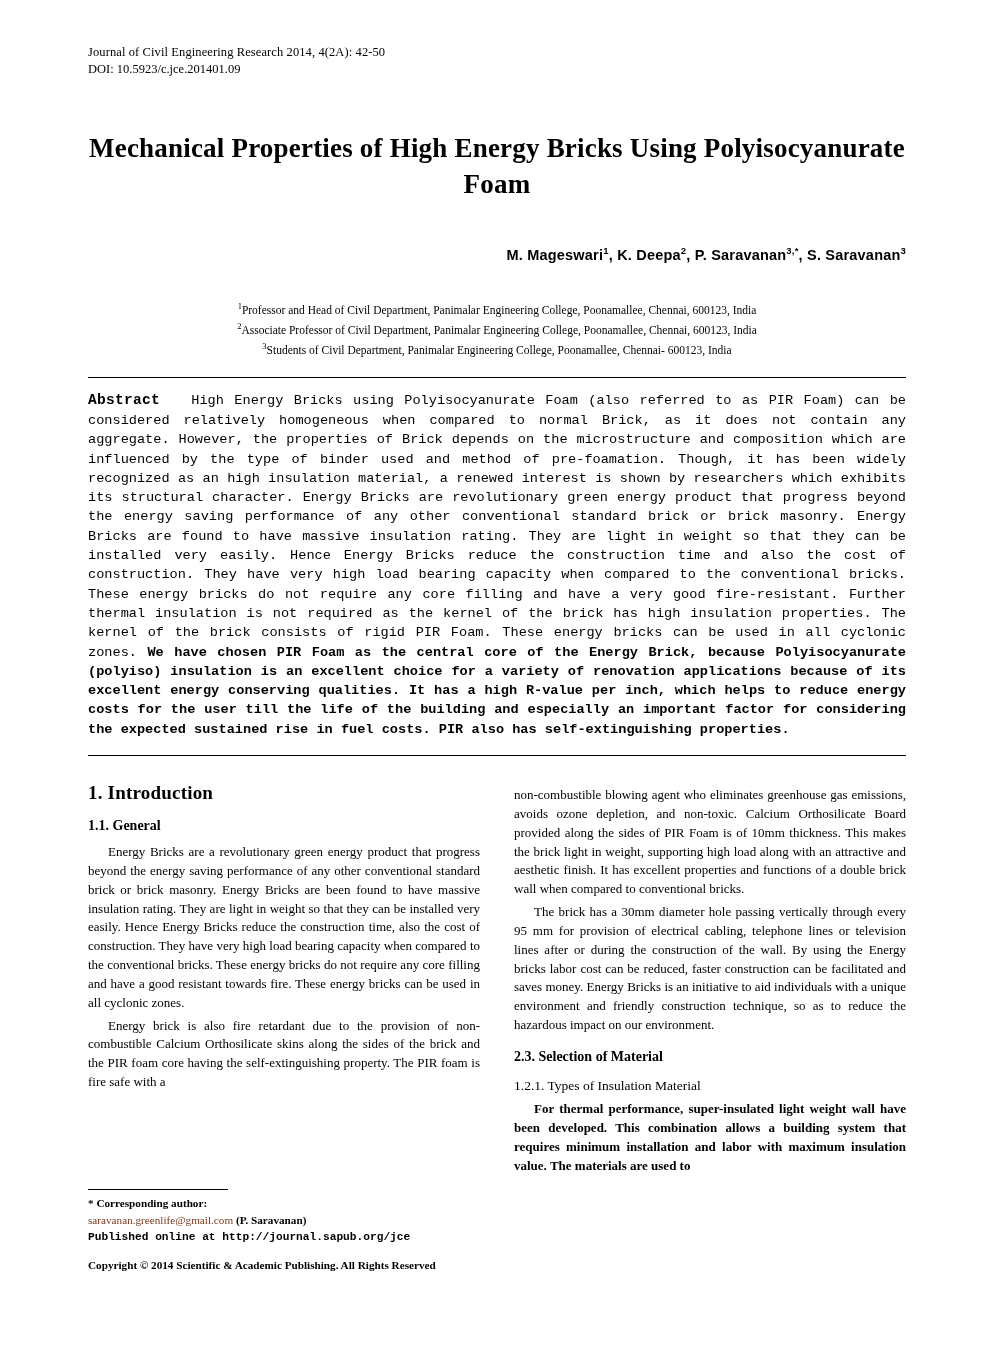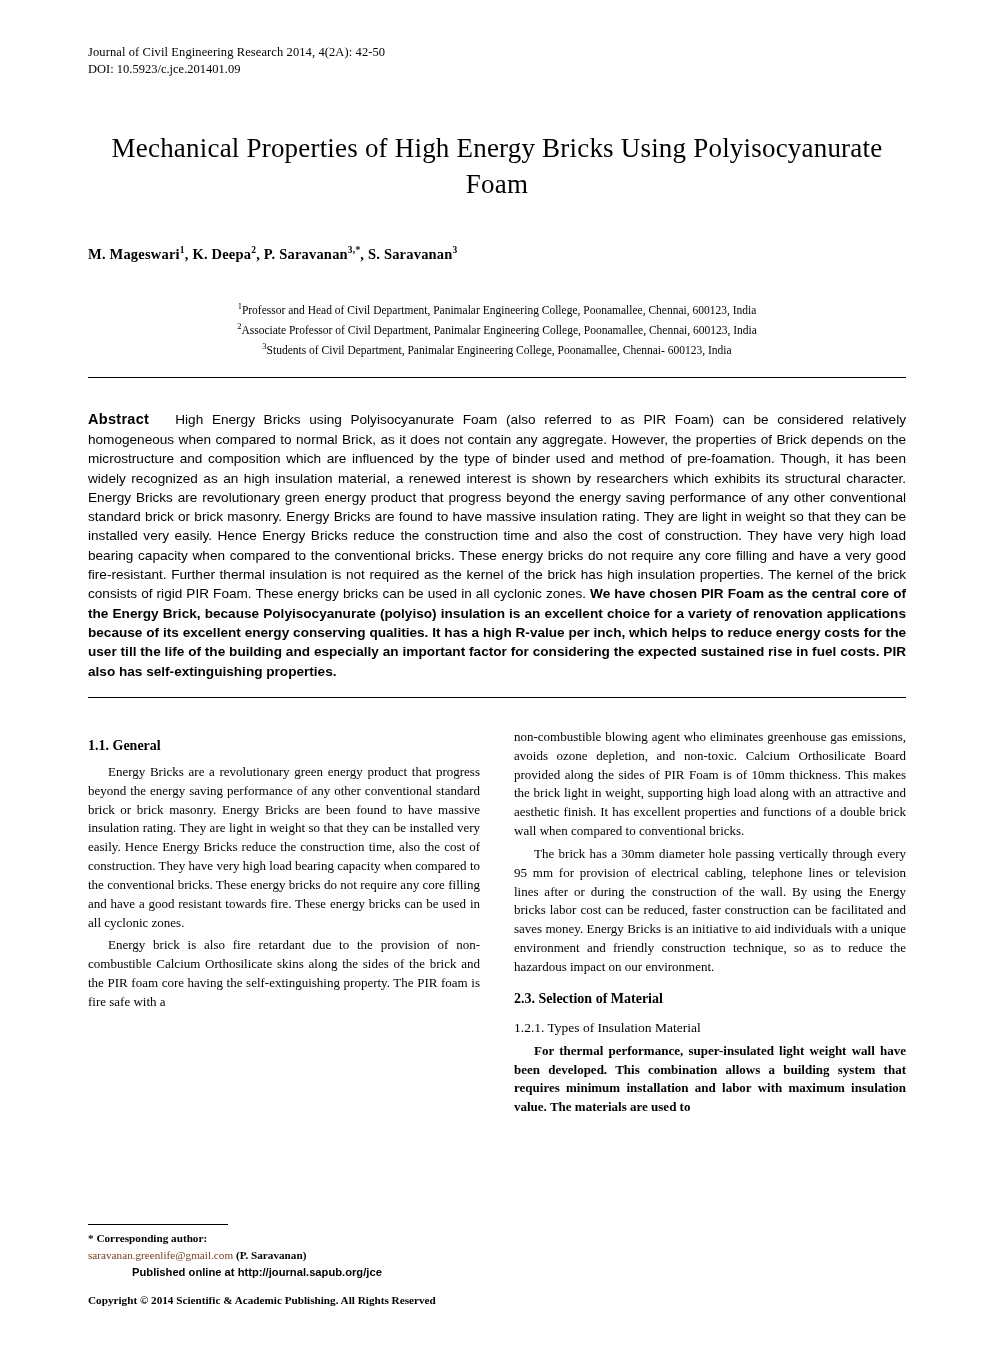--- a/index.html
+++ b/index.html
@@ -36,28 +36,28 @@
   }
   .doi-line {
     font-family: "Liberation Serif", serif;
     font-size: 12.5px;
     line-height: 1.35;
   }
   .title {
     text-align: center;
     font-family: "Liberation Serif", serif;
     font-size: 27px;
-    font-weight: normal;
+    font-weight: bold;
     line-height: 1.35;
     margin-top: 52px;
     letter-spacing: 0.2px;
   }
   .authors {
-    text-align: left;
-    font-family: Liberation Serif, serif;
+    text-align: right;
+    font-family: Liberation Sans, sans-serif;
     font-size: 14.5px;
     font-weight: bold;
     margin-top: 42px;
     letter-spacing: 0.2px;
   }
   .authors sup {
     font-size: 9.5px;
     font-weight: bold;
   }
   .affils {
@@ -70,23 +70,23 @@
   .affils sup {
     font-size: 8.5px;
   }
   .rule {
     border: none;
     border-top: 1.6px solid #000;
     margin: 0;
   }
   .rule-top { margin-top: 18px; }
   .abstract-block {
-    margin-top: 31px;
+    margin-top: 12px;
     text-align: justify;
-    font-family: Liberation Sans, sans-serif;
+    font-family: Liberation Mono, monospace;
     font-size: 13.6px;
     line-height: 1.42;
     text-justify: inter-word;
   }
   .abstract-block .lead {
     font-weight: bold;
     font-size: 14.5px;
     letter-spacing: 0.3px;
   }
   .abstract-block .bold-part {
@@ -141,21 +141,21 @@
     margin: 4px 0 2px 0;
     text-indent: 20px;
   }
   p.body.noindent { text-indent: 0; }
   p.body.bolded {
     font-weight: bold;
   }
   .footnote {
     position: absolute;
     left: 88px;
-    top: 1224px;
+    top: 1189px;
     width: 392px;
   }
   .footnote .fn-rule {
     border: none;
     border-top: 1px solid #000;
     width: 140px;
     margin: 0 0 5px 0;
   }
   .footnote .fn-line {
     font-family: "Liberation Serif", serif;
@@ -164,25 +164,24 @@
     font-weight: bold;
   }
   .footnote .fn-email {
     font-family: "Liberation Serif", serif;
     font-size: 11.2px;
     line-height: 1.5;
     color: #7a3b1e;
   }
   .footnote .fn-email b { color: #000; }
   .footnote .fn-sub {
-    font-family: Liberation Sans, sans-serif;
-    font-size: 11.2px;
-    line-height: 1.5;
-    font-weight: bold;
-    margin-left: 44px;
+    font-family: Liberation Mono, monospace;
+    font-size: 11.2px;
+    line-height: 1.5;
+    font-weight: bold;
   }
   .footnote .fn-copy {
     font-family: "Liberation Serif", serif;
     font-size: 11.2px;
     line-height: 1.5;
     font-weight: bold;
     margin-top: 12px;
   }
 </style>
 </head>
@@ -208,20 +207,21 @@
 
     <div class="abstract-block">
       <span class="lead">Abstract</span>&nbsp;&nbsp;&nbsp;<span>High Energy Bricks using Polyisocyanurate Foam (also referred to as PIR Foam) can be considered relatively homogeneous when compared to normal Brick, as it does not contain any aggregate. However, the properties of Brick depends on the microstructure and composition which are influenced by the type of binder used and method of pre-foamation. Though, it has been widely recognized as an high insulation material, a renewed interest is shown by researchers which exhibits its structural character.</span> <span>Energy Bricks are revolutionary green energy product that progress beyond the energy saving performance of any other conventional standard brick or brick masonry. Energy Bricks are found to have massive insulation rating. They are light in weight so that they can be installed very easily. Hence Energy Bricks reduce the construction time and also the cost of construction. They have very high load bearing capacity when compared to the conventional bricks. These energy bricks do not require any core filling and have a very good fire-resistant. Further thermal insulation is not required as the kernel of the brick has high insulation properties. The kernel of the brick consists of rigid PIR Foam. These energy bricks can be used in all cyclonic zones.</span> <span class="bold-part">We have chosen PIR Foam as the central core of the Energy Brick, because Polyisocyanurate (polyiso) insulation is an excellent choice for a variety of renovation applications because of its excellent energy conserving qualities. It has a high R-value per inch, which helps to reduce energy costs for the user till the life of the building and especially an important factor for considering the expected sustained rise in fuel costs. PIR also has self-extinguishing properties.</span>
     </div>
 
 
     <hr class="rule rule-bottom">
 
     <div class="columns">
       <div class="col">
+        <h1 class="section">1. Introduction</h1>
         <h2 class="subsection">1.1. General</h2>
         <p class="body">Energy Bricks are a revolutionary green energy product that progress beyond the energy saving performance of any other conventional standard brick or brick masonry. Energy Bricks are been found to have massive insulation rating. They are light in weight so that they can be installed very easily. Hence Energy Bricks reduce the construction time, also the cost of construction. They have very high load bearing capacity when compared to the conventional bricks. These energy bricks do not require any core filling and have a good resistant towards fire. These energy bricks can be used in all cyclonic zones.</p>
         <p class="body">Energy brick is also fire retardant due to the provision of non-combustible Calcium Orthosilicate skins along the sides of the brick and the PIR foam core having the self-extinguishing property. The PIR foam is fire safe with a</p>
       </div>
       <div class="col">
         <p class="body noindent">non-combustible blowing agent who eliminates greenhouse gas emissions, avoids ozone depletion, and non-toxic. Calcium Orthosilicate Board provided along the sides of PIR Foam is of 10mm thickness. This makes the brick light in weight, supporting high load along with an attractive and aesthetic finish. It has excellent properties and functions of a double brick wall when compared to conventional bricks.</p>
         <p class="body">The brick has a 30mm diameter hole passing vertically through every 95 mm for provision of electrical cabling, telephone lines or television lines after or during the construction of the wall. By using the Energy bricks labor cost can be reduced, faster construction can be facilitated and saves money. Energy Bricks is an initiative to aid individuals with a unique environment and friendly construction technique, so as to reduce the hazardous impact on our environment.</p>
         <h2 class="subsection">2.3. Selection of Material</h2>
         <h3 class="subsubsection">1.2.1. Types of Insulation Material</h3>
         <p class="body bolded">For thermal performance, super-insulated light weight wall have been developed. This combination allows a building system that requires minimum installation and labor with maximum insulation value. The materials are used to</p>

